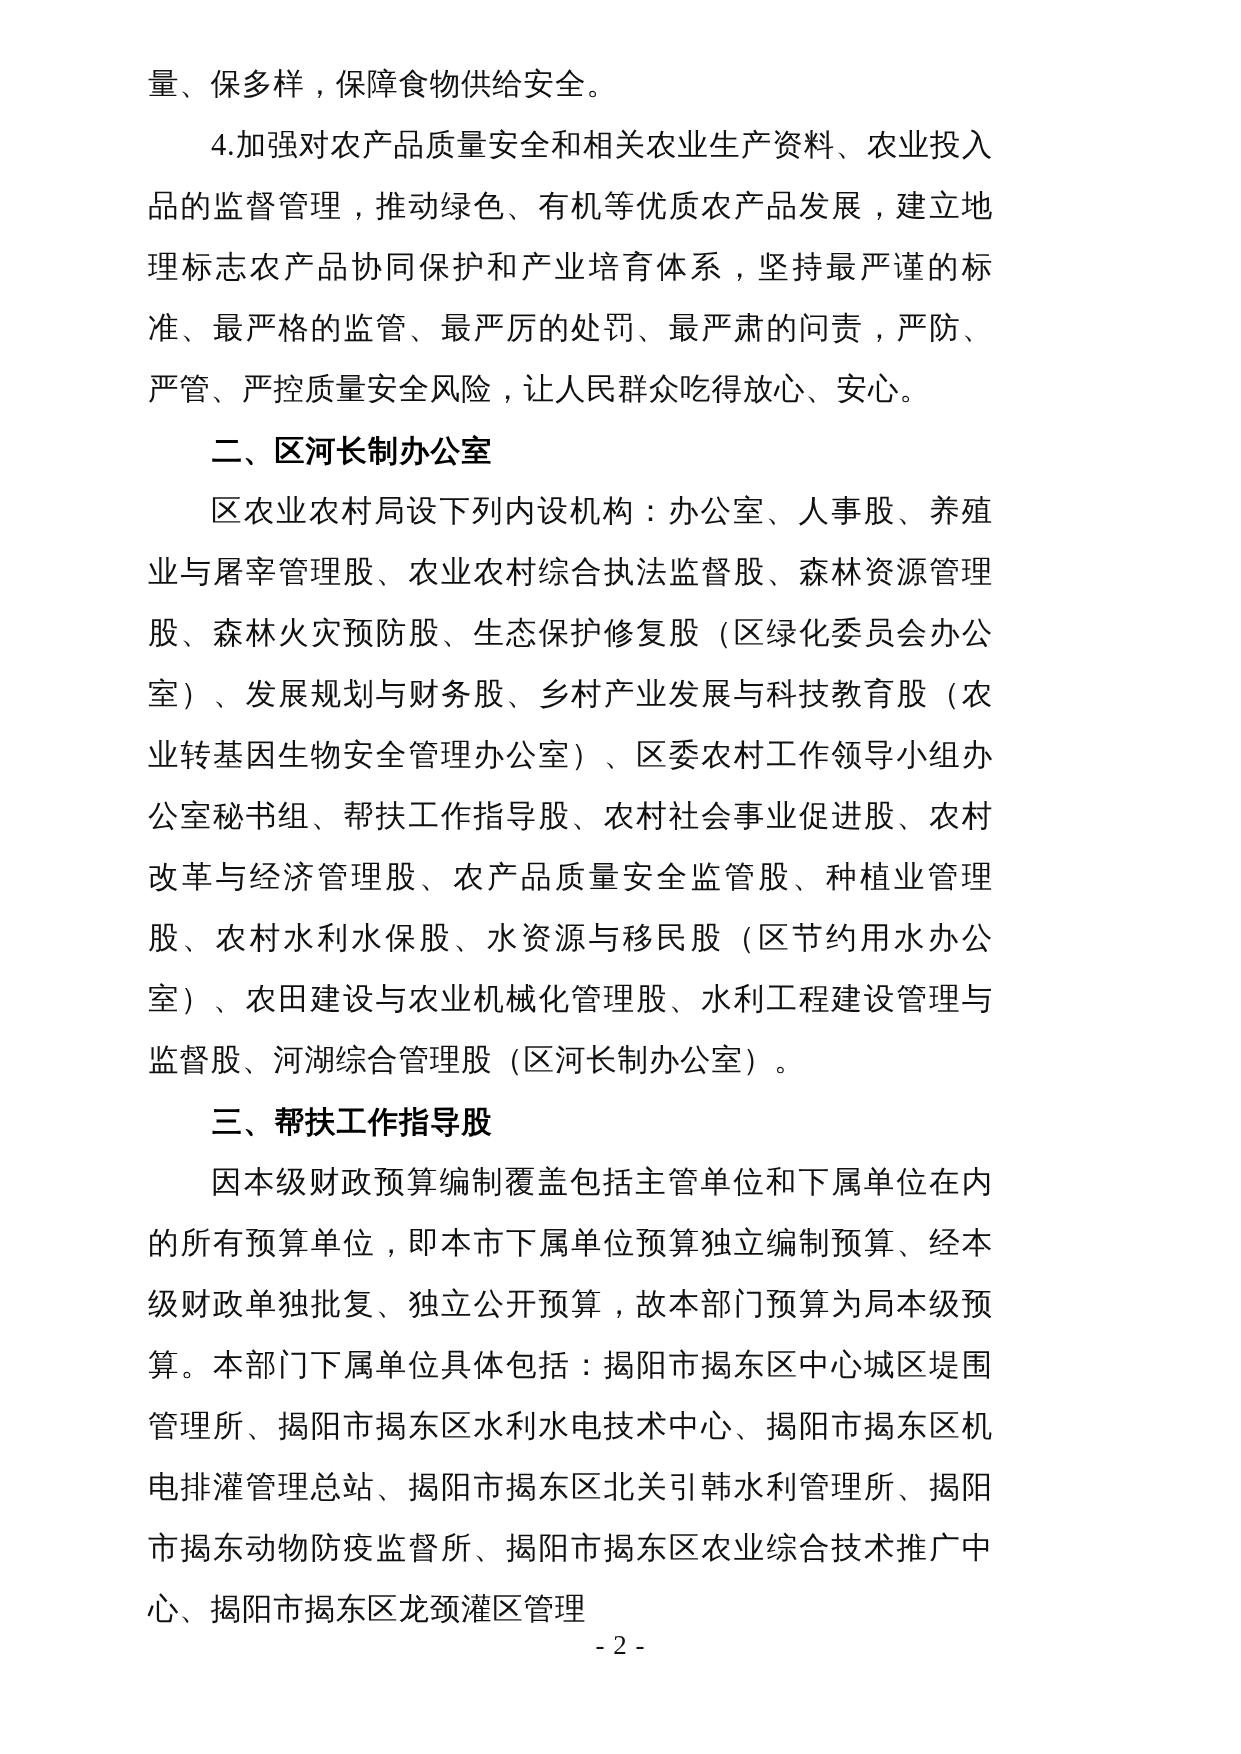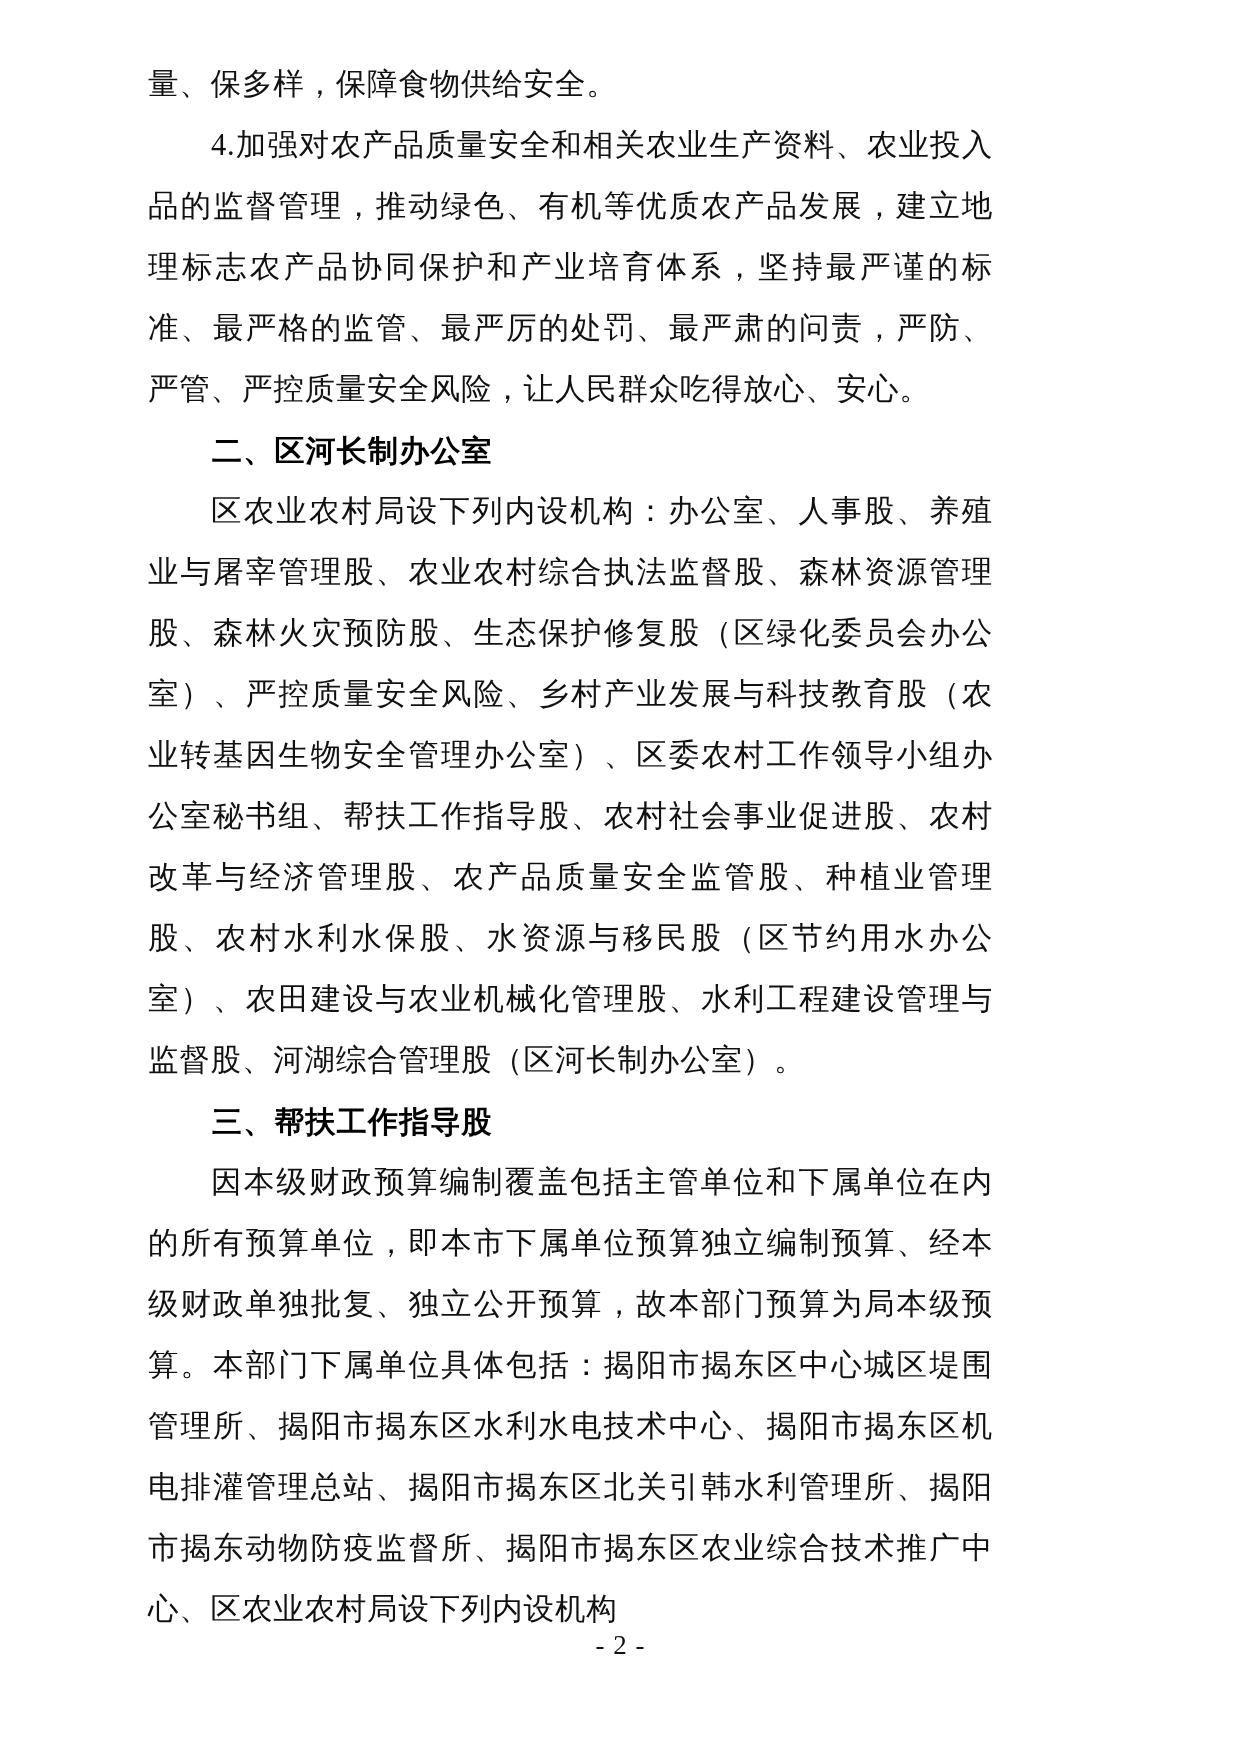--- a/index.html
+++ b/index.html
@@ -72,22 +72,22 @@
 
 <div class="page">
   <div class="content">
 
     <p class="para">量、保多样，保障食物供给安全。</p>
 
     <p class="para indent">4.加强对农产品质量安全和相关农业生产资料、农业投入品的监督管理，推动绿色、有机等优质农产品发展，建立地理标志农产品协同保护和产业培育体系，坚持最严谨的标准、最严格的监管、最严厉的处罚、最严肃的问责，严防、严管、严控质量安全风险，让人民群众吃得放心、安心。</p>
 
     <h2 class="heading">二、区河长制办公室</h2>
 
-    <p class="para indent">区农业农村局设下列内设机构：办公室、人事股、养殖业与屠宰管理股、农业农村综合执法监督股、森林资源管理股、森林火灾预防股、生态保护修复股（区绿化委员会办公室）、严控质量安全风险、乡村产业发展与科技教育股（农业转基因生物安全管理办公室）、区委农村工作领导小组办公室秘书组、帮扶工作指导股、农村社会事业促进股、农村改革与经济管理股、农产品质量安全监管股、种植业管理股、农村水利水保股、水资源与移民股（区节约用水办公室）、农田建设与农业机械化管理股、水利工程建设管理与监督股、河湖综合管理股（区河长制办公室）。</p>
+    <p class="para indent">区农业农村局设下列内设机构：办公室、人事股、养殖业与屠宰管理股、农业农村综合执法监督股、森林资源管理股、森林火灾预防股、生态保护修复股（区绿化委员会办公室）、发展规划与财务股、乡村产业发展与科技教育股（农业转基因生物安全管理办公室）、区委农村工作领导小组办公室秘书组、帮扶工作指导股、农村社会事业促进股、农村改革与经济管理股、农产品质量安全监管股、种植业管理股、农村水利水保股、水资源与移民股（区节约用水办公室）、农田建设与农业机械化管理股、水利工程建设管理与监督股、河湖综合管理股（区河长制办公室）。</p>
 
     <h2 class="heading">三、帮扶工作指导股</h2>
 
-    <p class="para indent">因本级财政预算编制覆盖包括主管单位和下属单位在内的所有预算单位，即本市下属单位预算独立编制预算、经本级财政单独批复、独立公开预算，故本部门预算为局本级预算。本部门下属单位具体包括：揭阳市揭东区中心城区堤围管理所、揭阳市揭东区水利水电技术中心、揭阳市揭东区机电排灌管理总站、揭阳市揭东区北关引韩水利管理所、揭阳市揭东动物防疫监督所、揭阳市揭东区农业综合技术推广中心、区农业农村局设下列内设机构</p>
+    <p class="para indent">因本级财政预算编制覆盖包括主管单位和下属单位在内的所有预算单位，即本市下属单位预算独立编制预算、经本级财政单独批复、独立公开预算，故本部门预算为局本级预算。本部门下属单位具体包括：揭阳市揭东区中心城区堤围管理所、揭阳市揭东区水利水电技术中心、揭阳市揭东区机电排灌管理总站、揭阳市揭东区北关引韩水利管理所、揭阳市揭东动物防疫监督所、揭阳市揭东区农业综合技术推广中心、揭阳市揭东区龙颈灌区管理</p>
 
   </div>
 
   <div class="footer">- 2 -</div>
 </div>
 
 </body></html>

